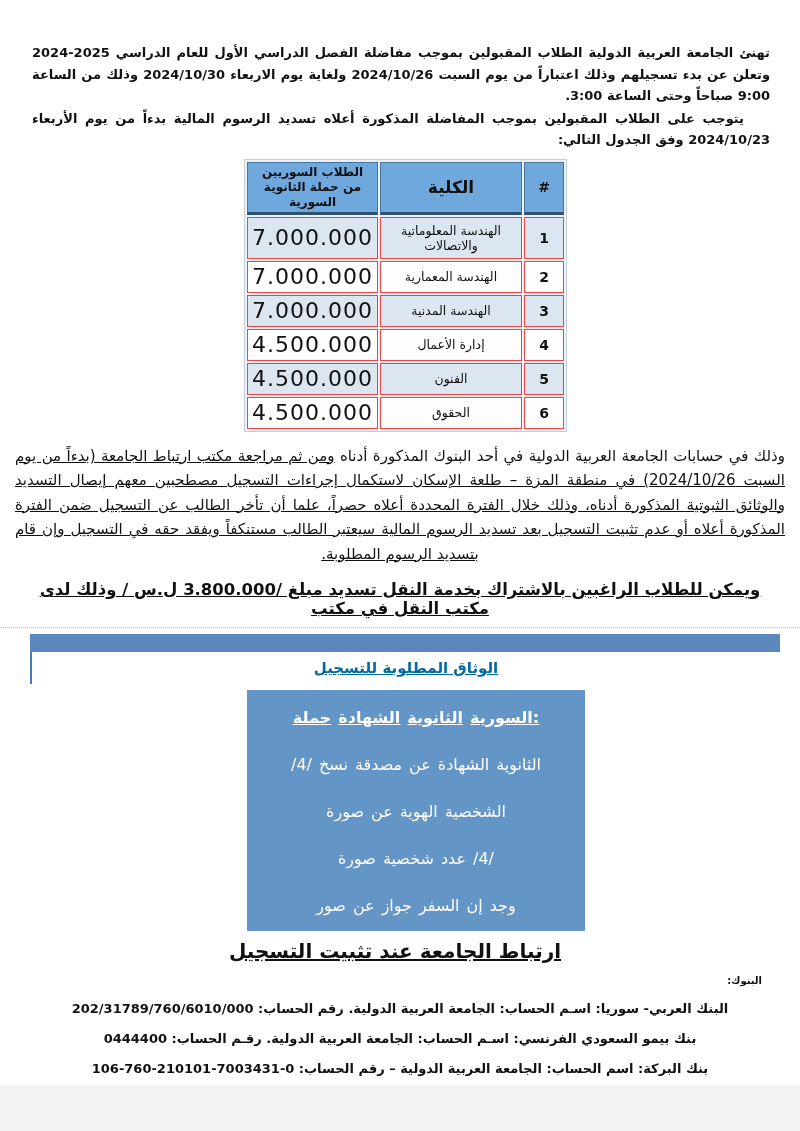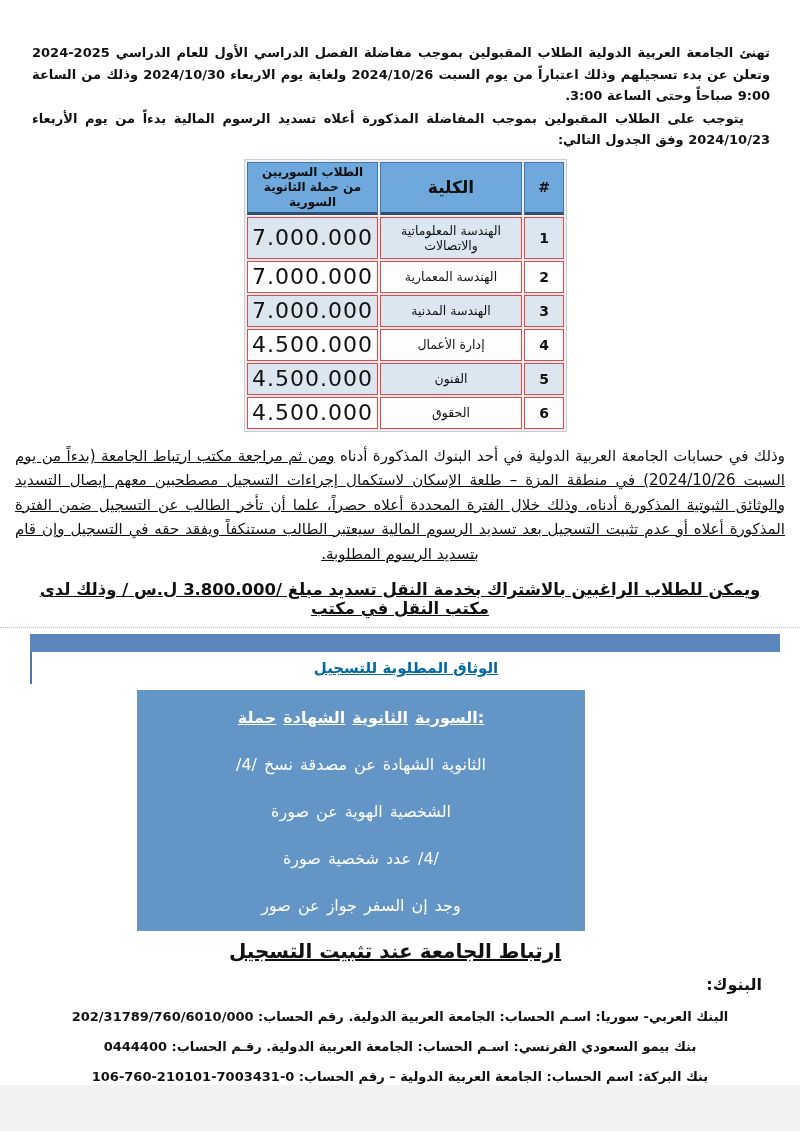--- a/index.html
+++ b/index.html
@@ -33,29 +33,29 @@
            text-align:justify;text-align-last:center;}
   .u{text-decoration:underline;}
   .transport{margin:14px 20px 0 20px;text-align:center;font-size:16.5px;font-weight:bold;
              text-decoration:underline;}
   .dotted{margin-top:9px;border-top:1px dotted #c2c2c2;height:0;}
   .blue-bar{margin:6px 20px 0 30px;height:18px;background:#5b87bd;}
   .under-bar{margin:0 20px 0 30px;border-left:2px solid #4a7ab5;min-height:32px;
              display:flex;align-items:center;justify-content:center;}
   .docs-title{color:#0369a1;font-size:15px;font-weight:bold;text-decoration:underline;}
   
-  .docs-box{margin:6px 215px 0 0;width:448px;background:#6495c7;color:#ffffff;
+  .docs-box{margin:6px 215px 0 0;width:338px;background:#6495c7;color:#ffffff;
             padding:16px 8px 16px 8px;box-sizing:border-box;}
   .doc-line{display:flex;direction:ltr;justify-content:center;gap:7px;font-size:16px;
             margin-top:28px;}
   .doc-line:first-child{margin-top:2px;font-weight:bold;}
   .doc-line.title span{text-decoration:underline;}
   .liaison-wrap{margin:8px 215px 0 0;width:380px;text-align:center;}
   .liaison{font-size:20px;font-weight:bold;text-decoration:underline;}
-  .banks-label{margin:12px 38px 0 0;font-size:16px;font-weight:bold;text-align:right;}
+  .banks-label{margin:12px 38px 0 0;font-size:10px;font-weight:bold;text-align:right;}
   .bank-line{margin:15px 10px 0 10px;text-align:center;font-size:13px;font-weight:bold;}
   .footer{margin:14px 12px 0 12px;text-align:center;font-size:12.5px;font-weight:bold;
           line-height:21px;}
   .footer div{text-decoration:underline;}
   .bottom-strip{position:absolute;left:0;bottom:0;width:800px;height:46px;background:#f1f2f4;}
 </style>
 </head>
 <body>
 
 <div class="page">

